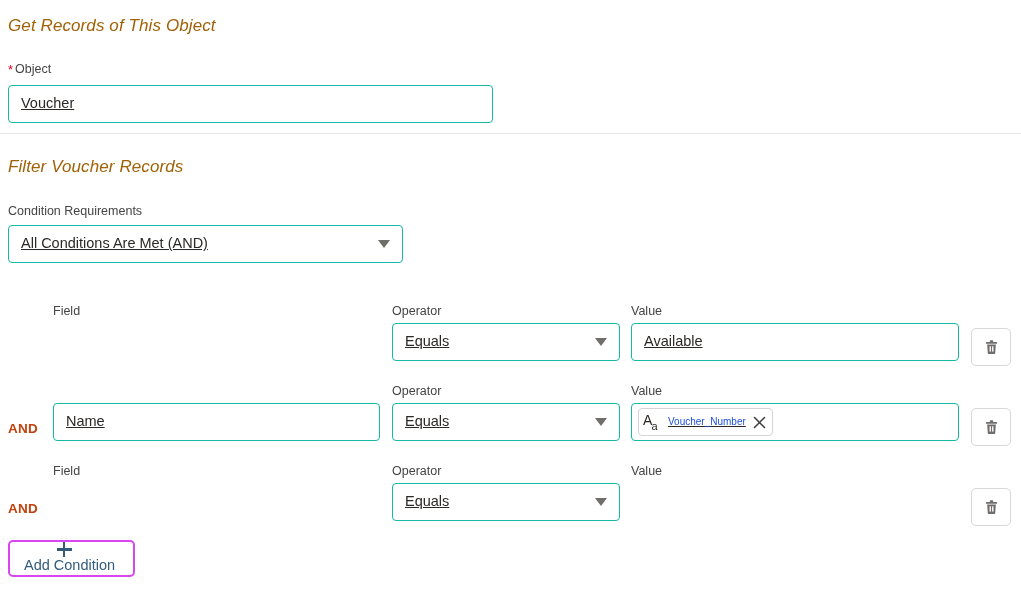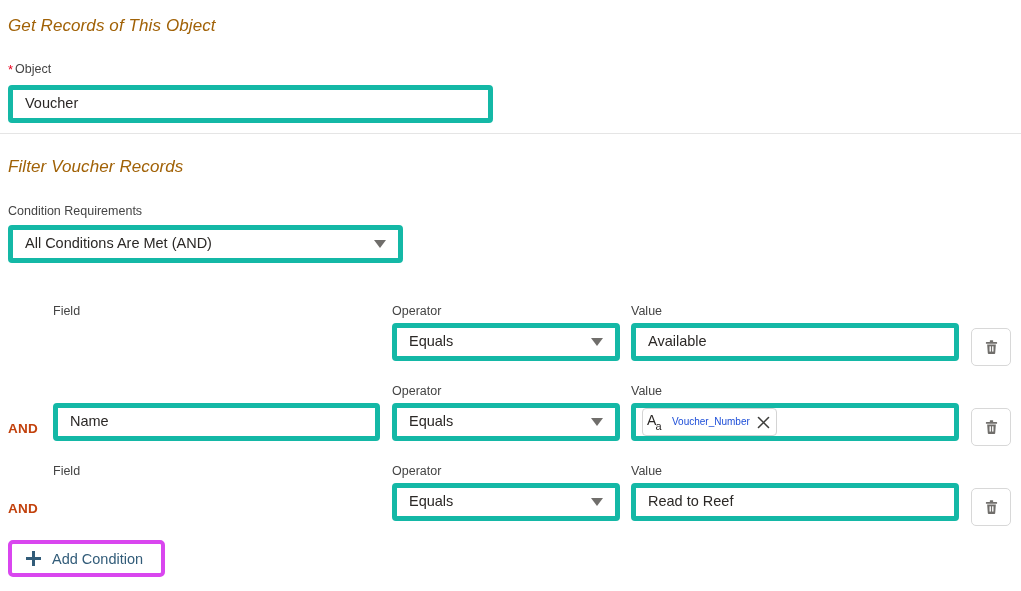--- a/index.html
+++ b/index.html
@@ -34,28 +34,29 @@
   }
   .req-star {
     color: #ea001e;
     font-size: 13px;
     margin-right: 2px;
     line-height: 1;
   }
   .input-box {
     box-sizing: border-box;
     height: 38px;
-    border: 5px solid #14b8a6;
+    border: 1px solid #14b8a6;
     border-radius: 4px;
     background: #ffffff;
     display: flex;
     align-items: center;
     padding: 0 12px;
     font-size: 14.5px;
     color: #2b2826;
+    text-decoration: underline;
   }
   .input-box .val {
     line-height: 1;
     padding-bottom: 1px;
   }
   .select-box {
     justify-content: space-between;
   }
   .caret {
     width: 0;
@@ -155,29 +156,30 @@
   }
 
   
   #add-condition {
     position: absolute;
     left: 8px;
     top: 540px;
     box-sizing: border-box;
     height: 37px;
     padding: 0 18px 0 14px;
-    border: 4px solid #d946ef;
+    border: 2px solid #d946ef;
     border-radius: 5px;
     background: #fff;
     display: flex;
     align-items: center;
     font-size: 14.5px;
     color: #325c79;
     cursor: pointer;
     font-family: "Liberation Sans", sans-serif;
+    flex-direction: column;
   }
   #add-condition .plus {
     position: relative;
     width: 15px;
     height: 15px;
     margin-right: 11px;
     flex: 0 0 auto;
   }
   #add-condition .plus::before,
   #add-condition .plus::after {
@@ -297,23 +299,20 @@
   </div>
   <div class="col-operator">
     <div class="field-label">Operator</div>
     <div class="input-box select-box">
       <span class="val">Equals</span>
       <span class="caret"></span>
     </div>
   </div>
   <div class="col-value">
     <div class="field-label">Value</div>
-    <div class="input-box">
-      <span class="val">Read to Reef</span>
-    </div>
   </div>
   <div class="col-delete">
     <button class="delete-btn">
       <svg width="17" height="17" viewBox="0 0 20 20">
         <rect x="8" y="1.6" width="4" height="1.8" rx=".5" fill="#706e6b"></rect>
         <rect x="3.4" y="3.4" width="13.2" height="2.2" rx=".7" fill="#706e6b"></rect>
         <path d="M4.9 6.6h10.2l-.75 10.1a1 1 0 0 1-1 .9H6.65a1 1 0 0 1-1-.9L4.9 6.6z" fill="#706e6b"></path>
         <rect x="7.7" y="8.6" width="1.6" height="6.2" fill="#ffffff"></rect>
         <rect x="10.7" y="8.6" width="1.6" height="6.2" fill="#ffffff"></rect>
       </svg>

